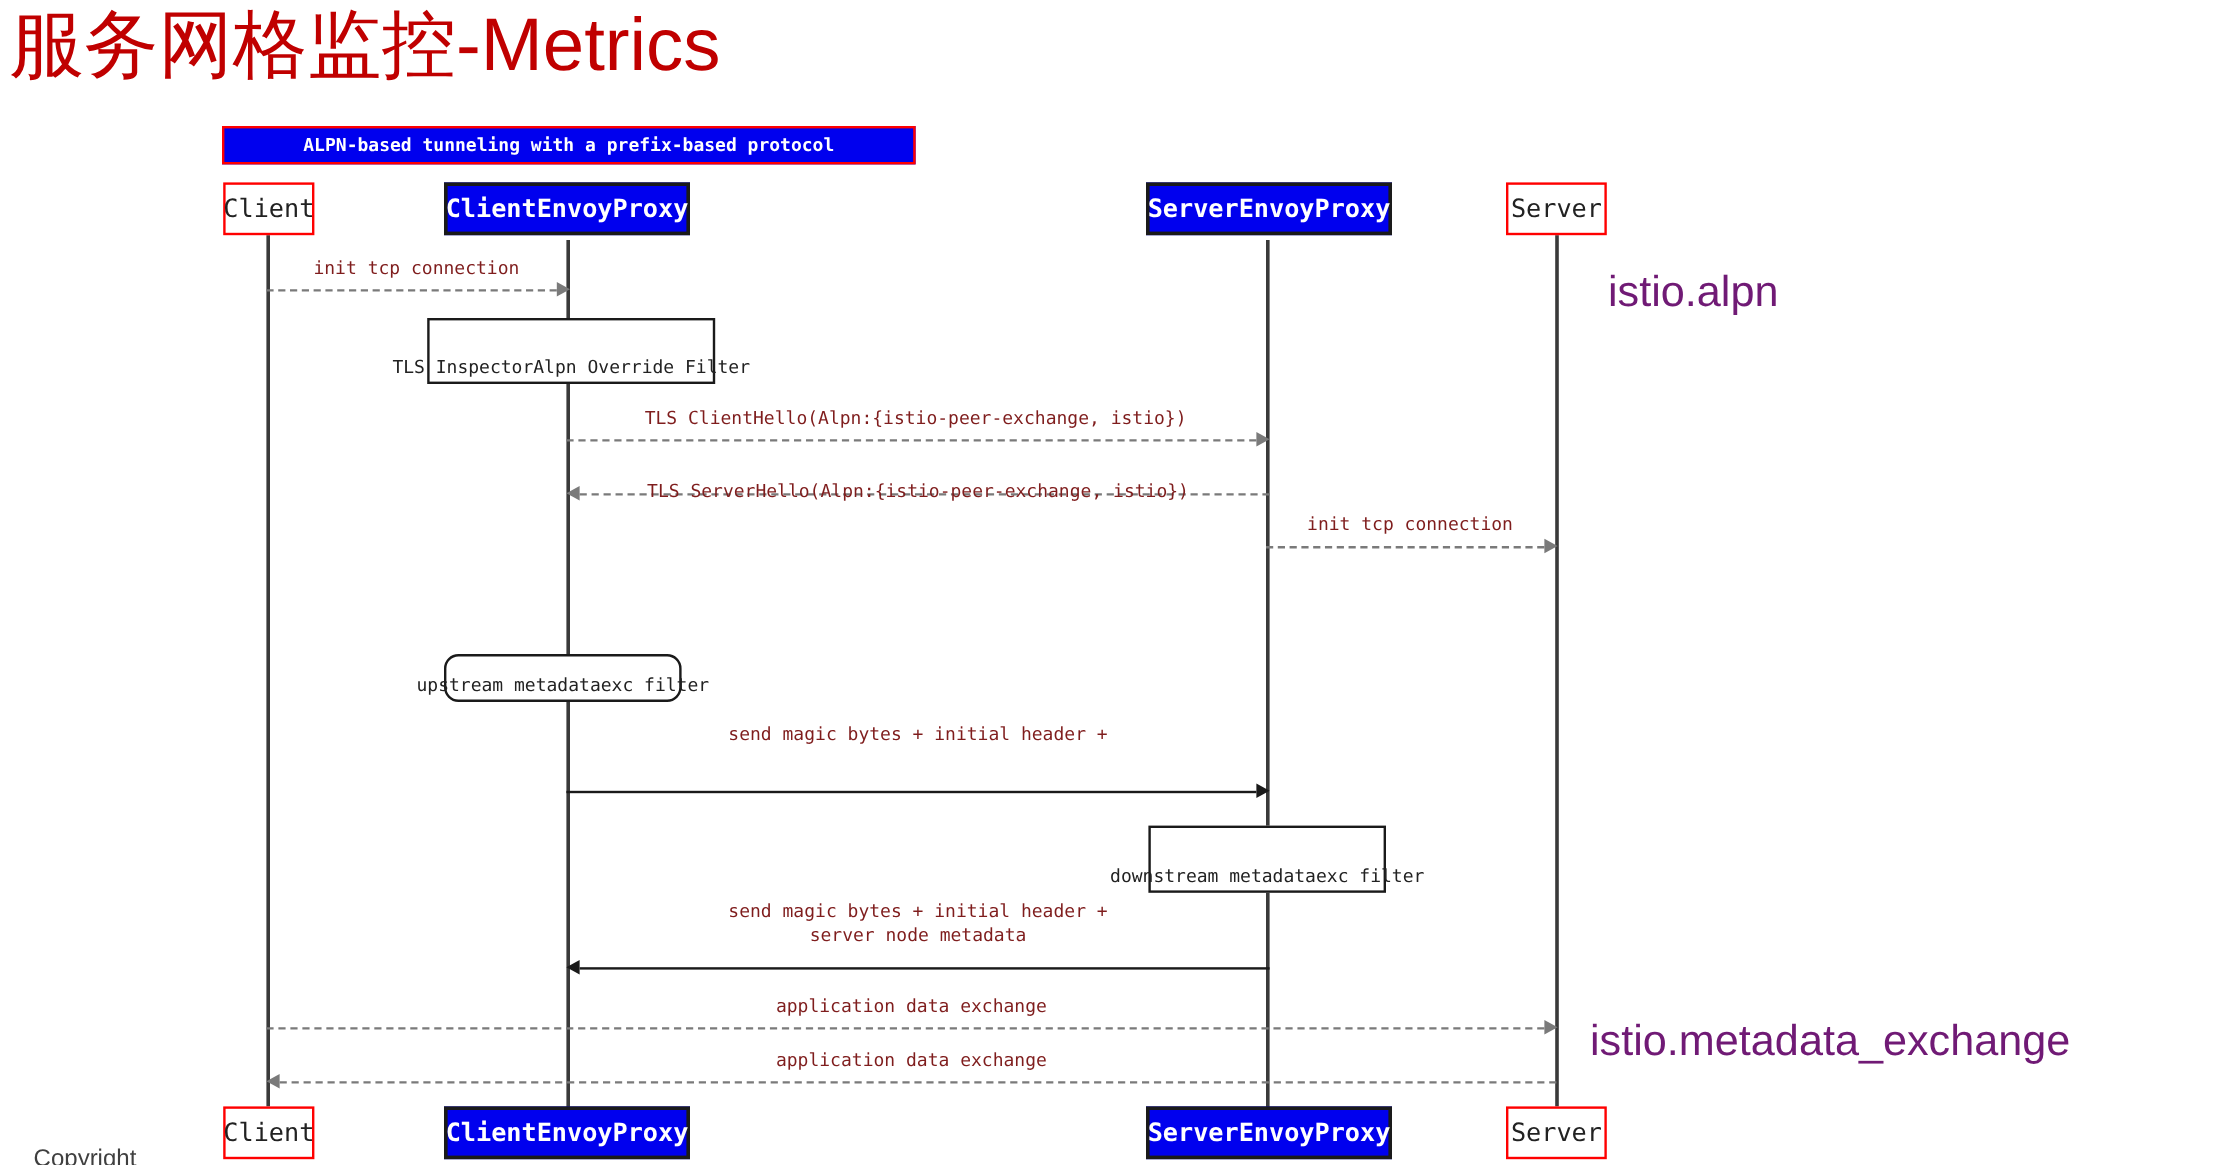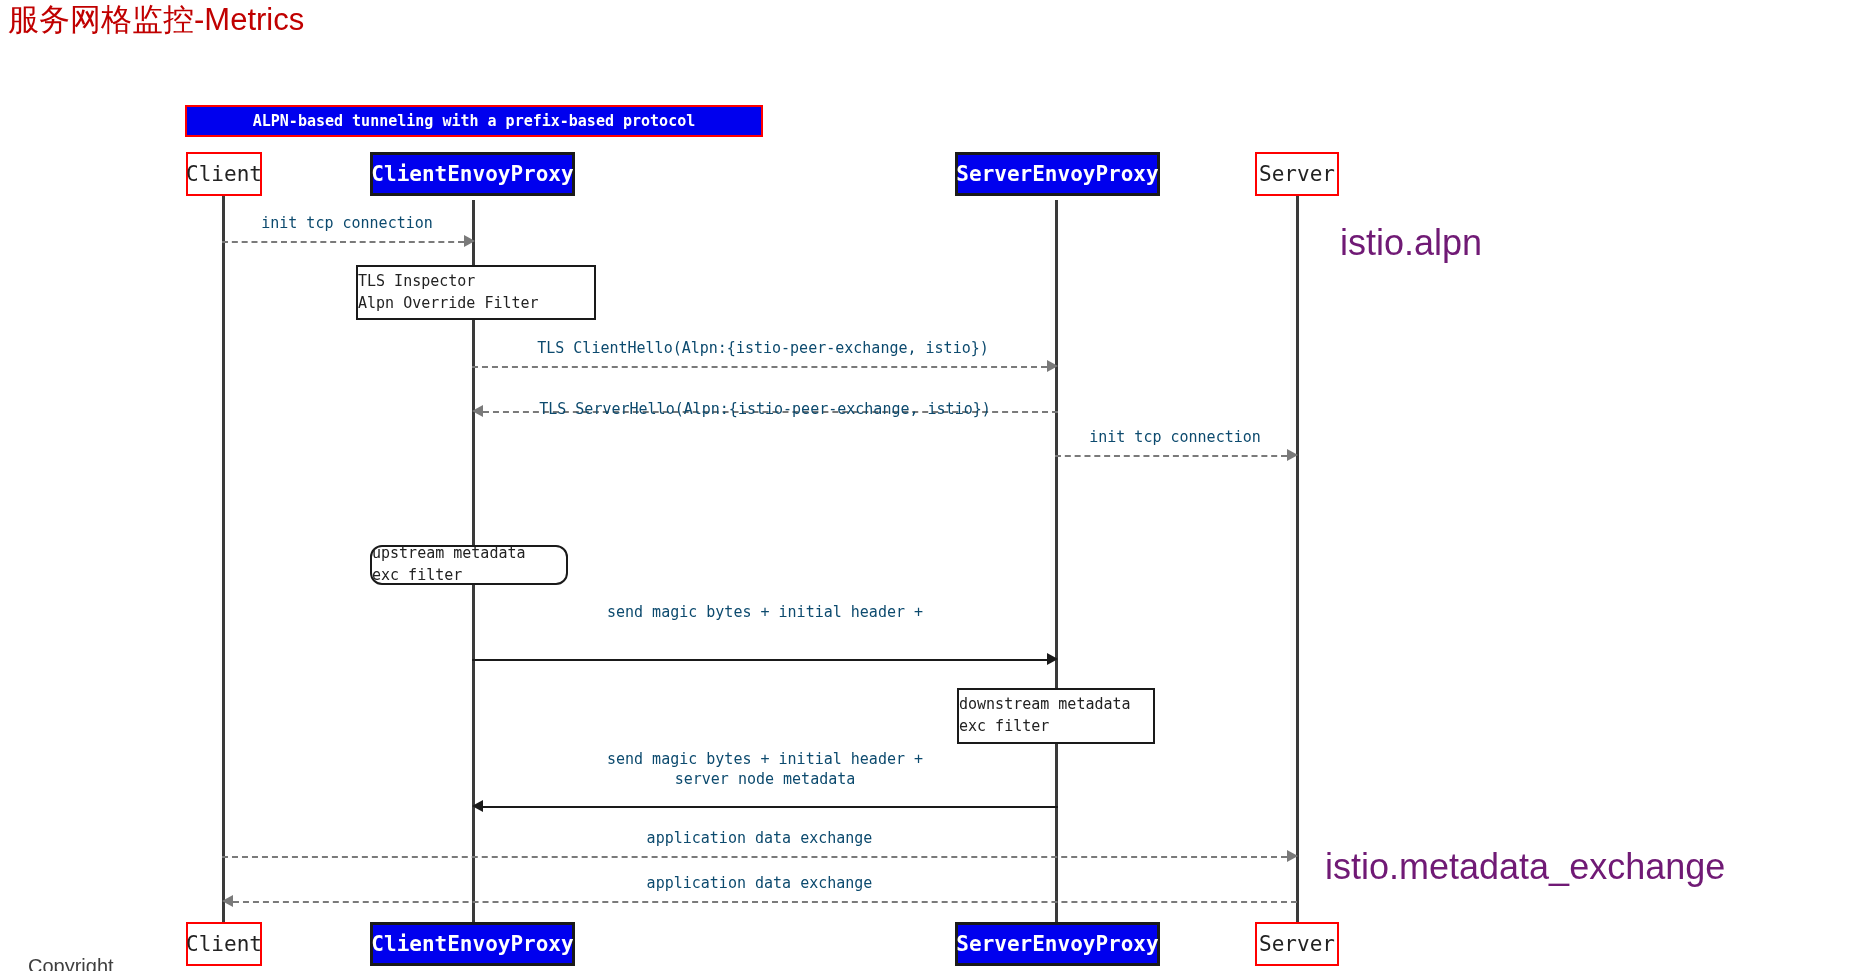--- a/index.html
+++ b/index.html
@@ -15,21 +15,21 @@
     overflow: hidden;
     font-family: "Liberation Sans", sans-serif;
   }
 
   
   #slide-title {
     position: absolute;
     left: 8px;
     top: 2px;
     font-family: "Liberation Sans", sans-serif;
-    font-size: 31px;
+    font-size: 62px;
     color: #C00000;
     letter-spacing: 0px;
     white-space: nowrap;
     line-height: 1.15;
   }
 
   
   #diagram {
     position: absolute;
     left: 0;
@@ -82,35 +82,34 @@
     white-space: nowrap;
   }
 
   .note-box {
     position: absolute;
     box-sizing: border-box;
     background: #ffffff;
     border: 2px solid #1a1a1a;
     color: #222222;
     display: flex;
-    flex-direction: column;
-    align-items: flex-start;
+    align-items: flex-end;
     justify-content: center;
     font-family: "DejaVu Sans Mono", "Liberation Mono", monospace;
     font-size: 15px;
     line-height: 1.45;
     white-space: nowrap;
     z-index: 4;
   }
 
   .msg-label {
     position: absolute;
     font-family: "DejaVu Sans Mono", "Liberation Mono", monospace;
     font-size: 15px;
-    color: #0c4a6e;
+    color: #7f1d1d;
     white-space: nowrap;
     text-align: center;
     line-height: 1.3;
     z-index: 3;
   }
 
   .arrow-line {
     position: absolute;
     height: 0;
     z-index: 2;

